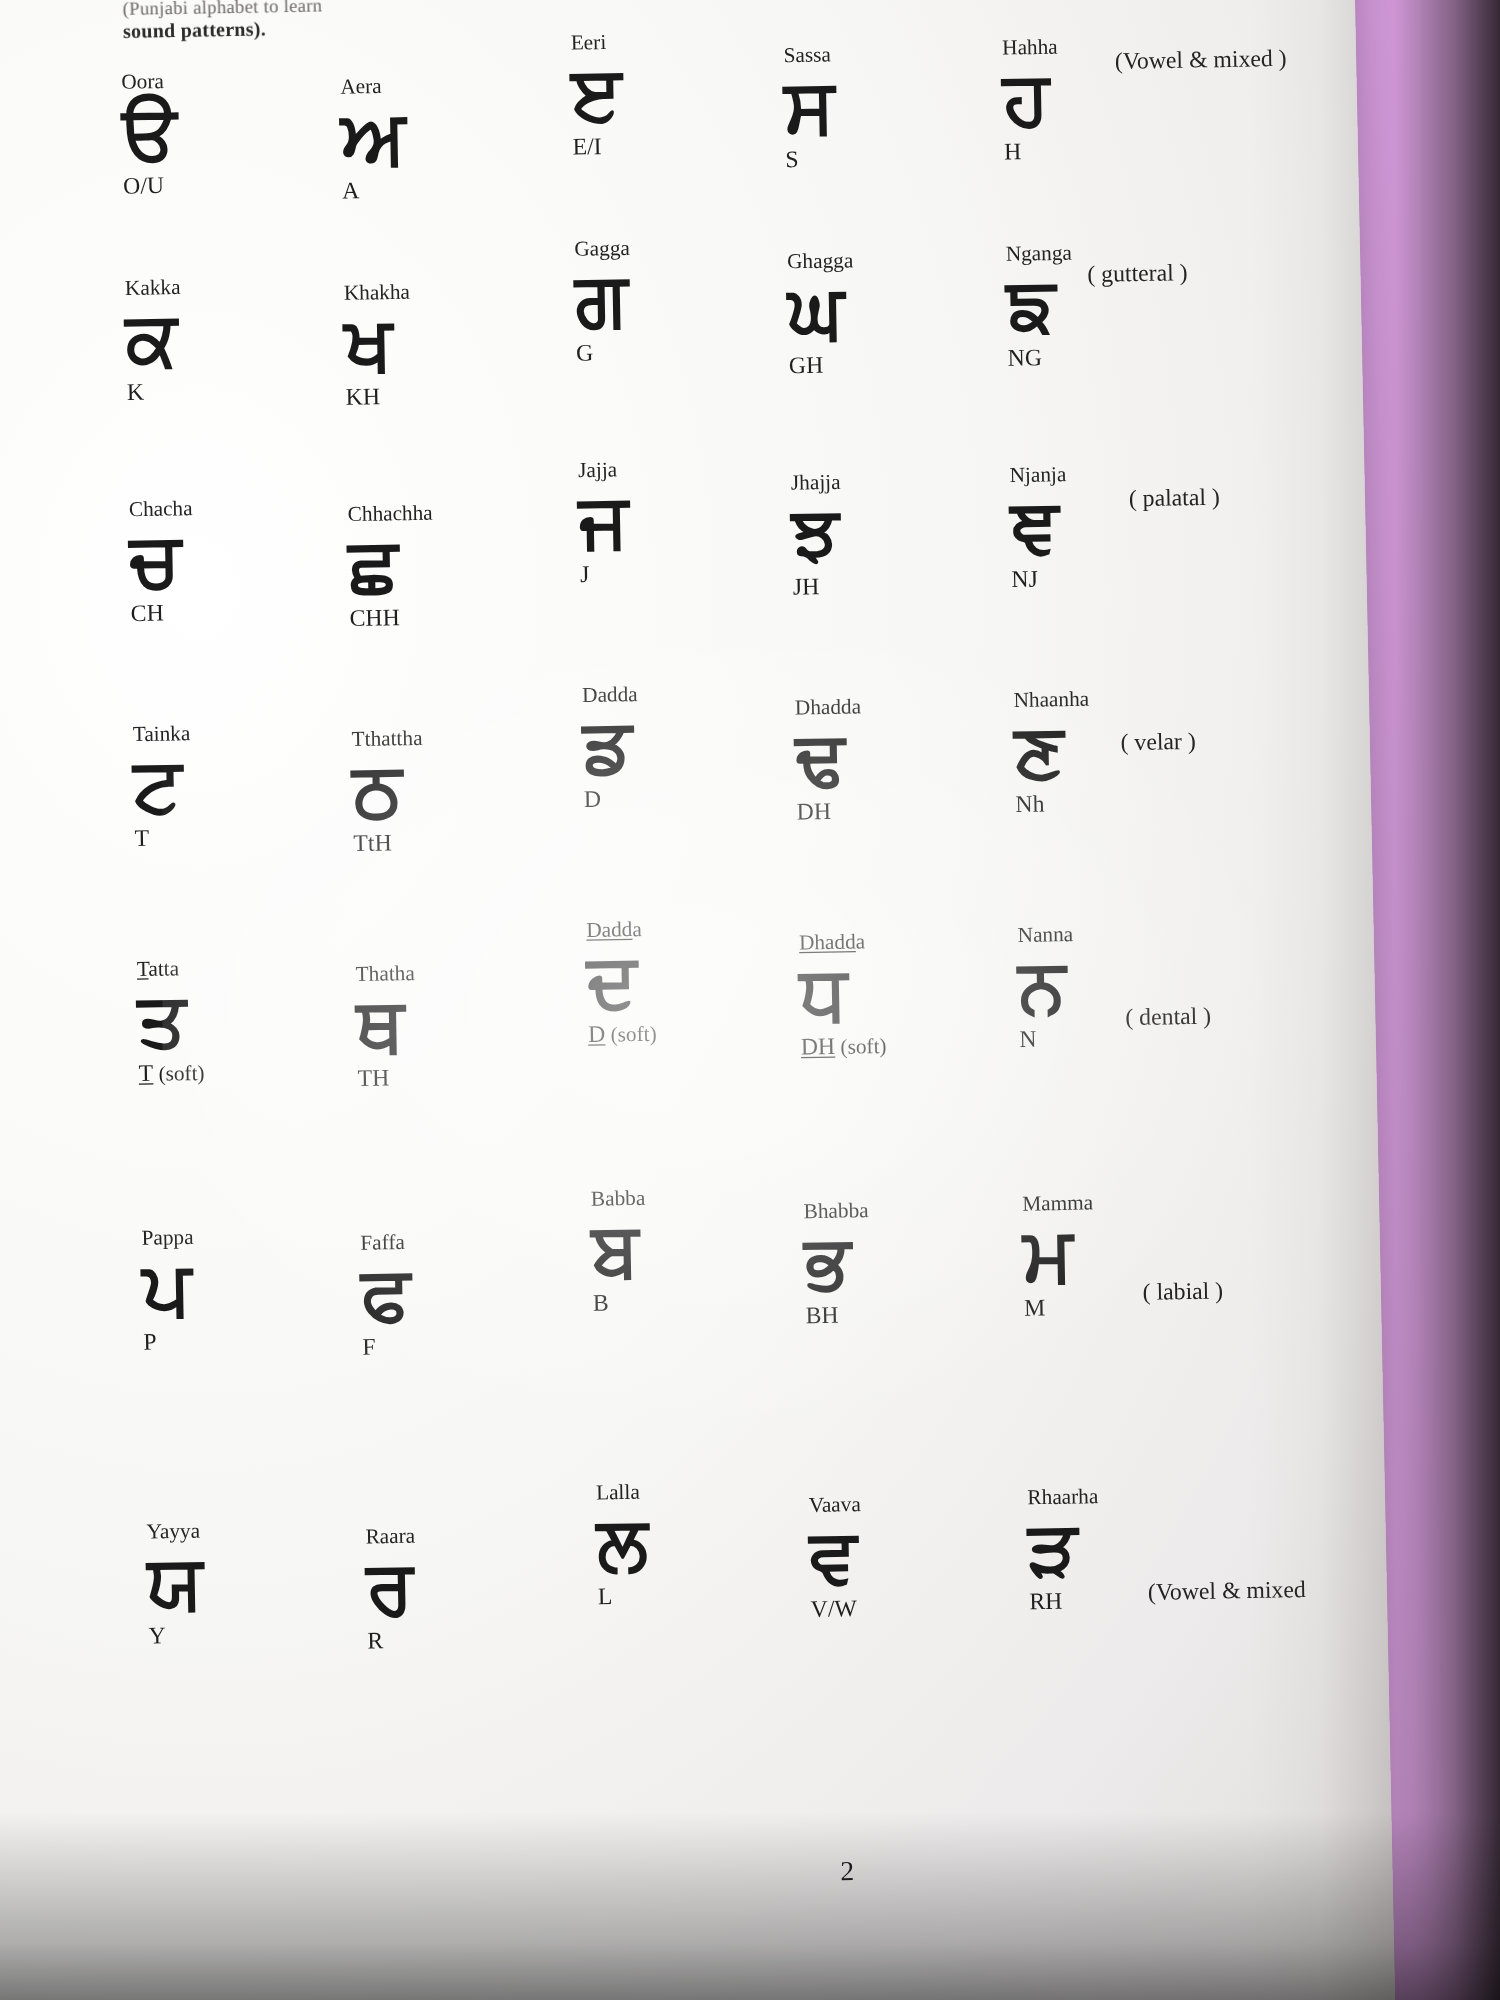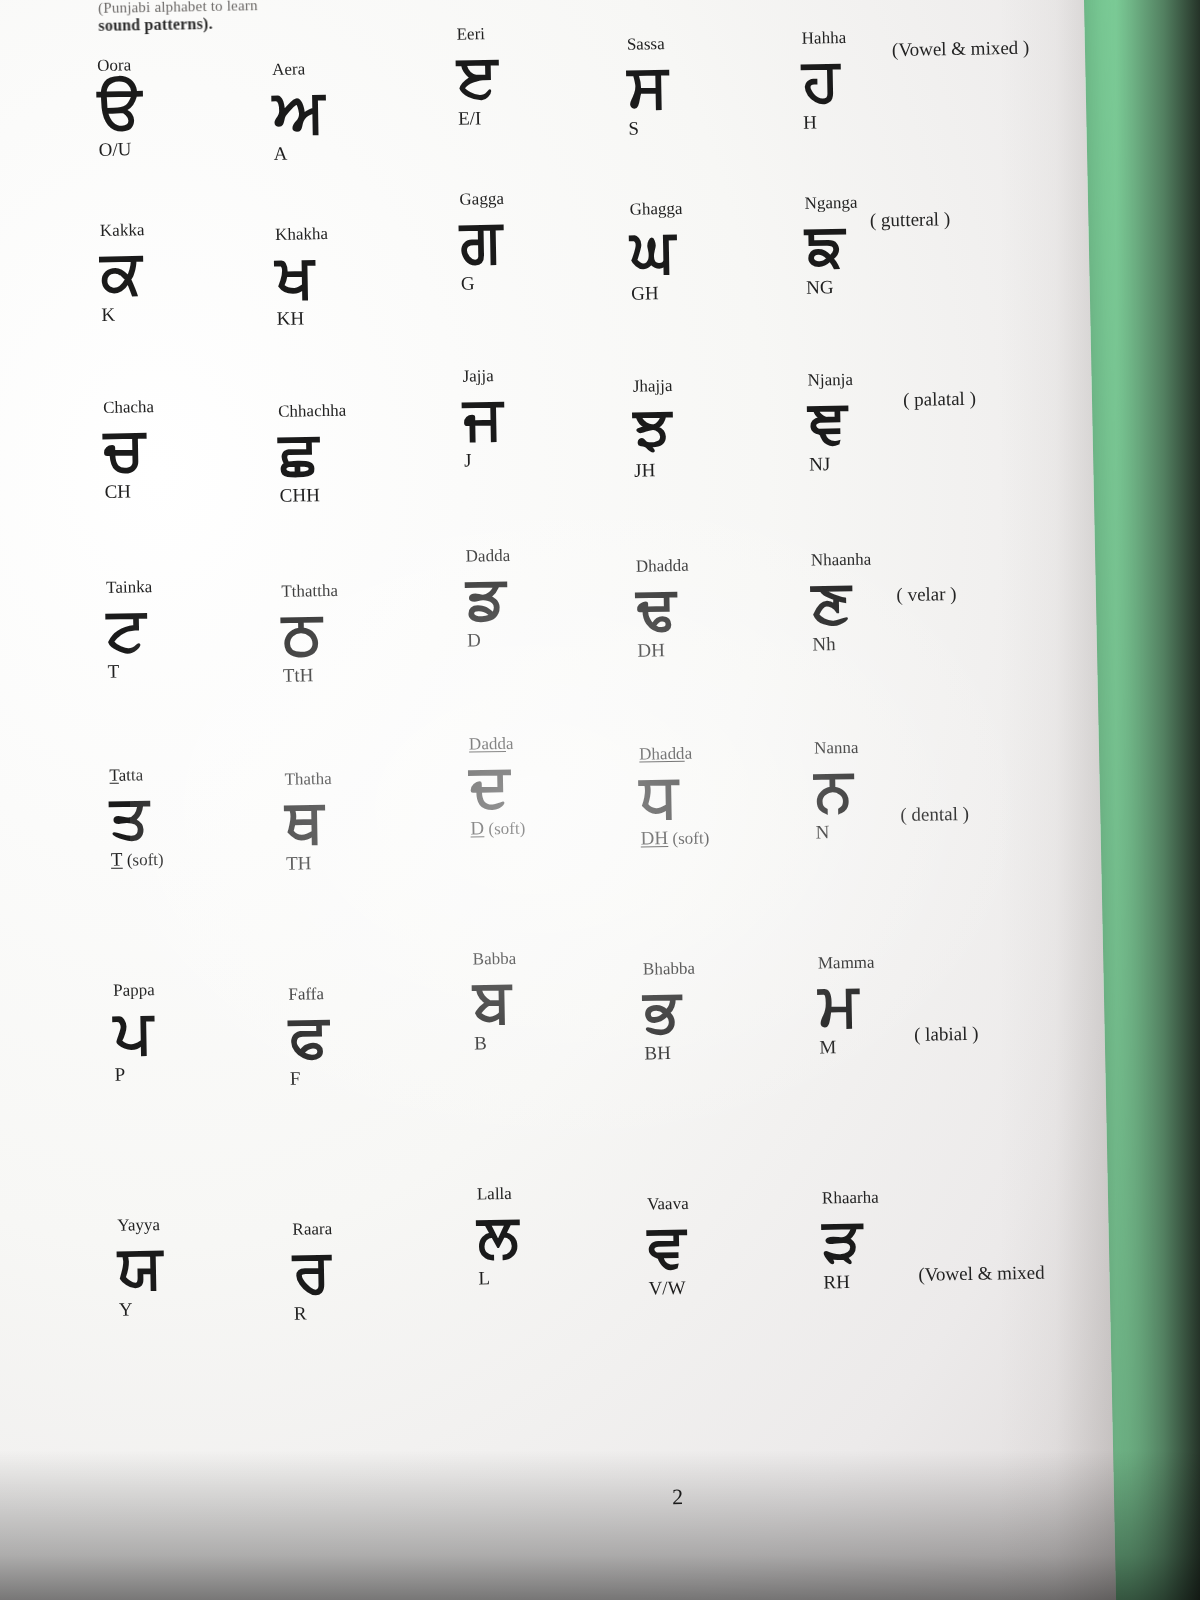--- a/index.html
+++ b/index.html
@@ -12,21 +12,21 @@
     height: 1600px;
     overflow: hidden;
     font-family: "Liberation Serif", serif;
   }
 
   
   #photo {
     position: relative;
     width: 1200px;
     height: 1600px;
-    background: #86efac;
+    background: #f0abfc;
     overflow: hidden;
   }
   
   #sheet {
     position: absolute;
     left: -40px;
     top: -46px;
     width: 1140px;
     height: 1700px;
     background:

